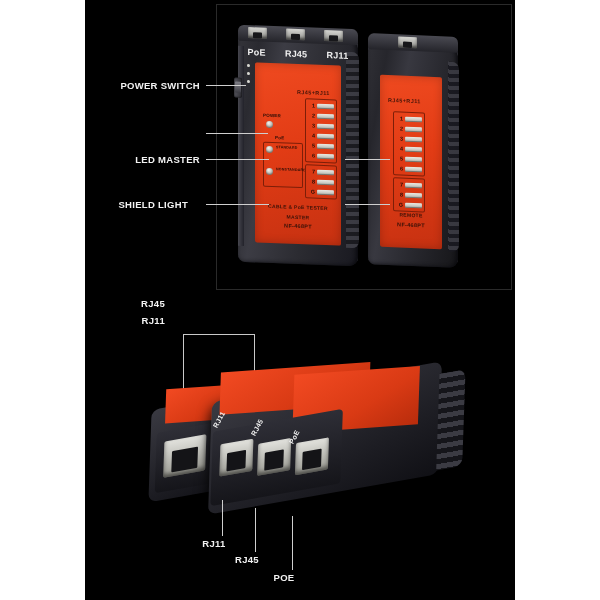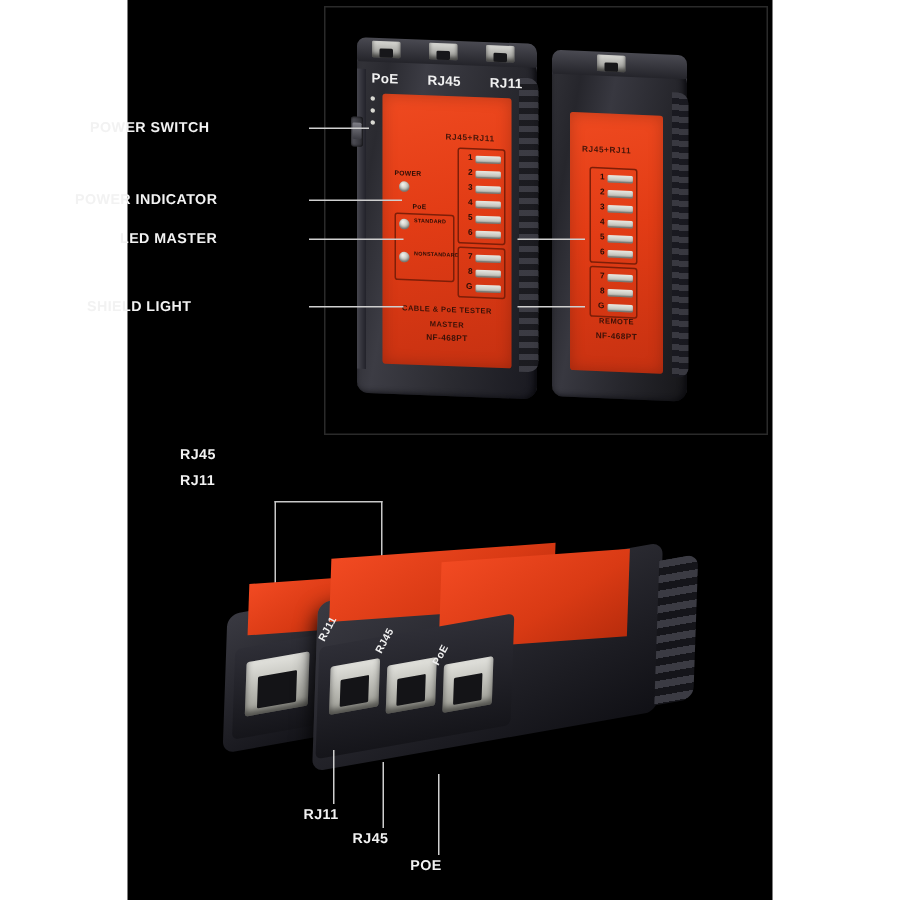--- a/index.html
+++ b/index.html
@@ -4,21 +4,21 @@
 <style>
   html,body{margin:0;padding:0;background:#ffffff;}
   body{width:600px;height:600px;overflow:hidden;font-family:"Liberation Sans",sans-serif;}
   #stage{position:relative;width:600px;height:600px;background:#ffffff;}
 
   
   .backdrop{position:absolute;left:85px;top:0;width:430px;height:600px;background:#000000;}
   .frame-line{position:absolute;left:216px;top:4px;width:296px;height:286px;border:1px solid #2a2a2a;box-sizing:border-box;}
 
   
-  .callout{position:absolute;color:#f2f2f2;font-size:9.5px;font-weight:bold;letter-spacing:.3px;white-space:nowrap;text-align:left;}
+  .callout{position:absolute;color:#f2f2f2;font-size:9.5px;font-weight:bold;letter-spacing:.3px;white-space:nowrap;text-align:right;}
   .lead{position:absolute;background:#cfcfcf;height:1px;}
   .lead-v{position:absolute;background:#cfcfcf;width:1px;}
 
   
   .dev-master{position:absolute;left:238px;top:36px;width:120px;height:228px;
     background:linear-gradient(100deg,#34343a 0%,#2a2a30 14%,#3c3c44 30%,#2b2b31 62%,#191920 100%);
     border-radius:7px 9px 9px 7px;
     box-shadow:inset 0 1px 0 #5a5a63, inset -2px 0 4px #0a0a0e, 0 4px 10px #000;
     transform:skewY(2.2deg);}
   .dev-remote{position:absolute;left:368px;top:44px;width:90px;height:222px;
@@ -225,21 +225,20 @@
       </div>
 
       <div class="panel-foot" style="top:136px;">REMOTE</div>
       <div class="panel-foot" style="top:146px;font-size:5.5px;">NF-468PT</div>
     </div>
   </div>
 
   <div class="callout" style="left:60px;top:80px;width:140px;">POWER SWITCH</div>
   <div class="lead" style="left:206px;top:85px;width:40px;"></div>
 
-  <div class="callout" style="left:50px;top:128px;width:150px;">POWER INDICATOR</div>
   <div class="lead" style="left:206px;top:133px;width:62px;"></div>
 
   <div class="callout" style="left:80px;top:154px;width:120px;">LED MASTER</div>
   <div class="lead" style="left:206px;top:159px;width:63px;"></div>
   <div class="lead" style="left:345px;top:159px;width:45px;"></div>
 
   <div class="callout" style="left:58px;top:199px;width:130px;">SHIELD LIGHT</div>
   <div class="lead" style="left:206px;top:204px;width:63px;"></div>
   <div class="lead" style="left:345px;top:204px;width:45px;"></div>
 

